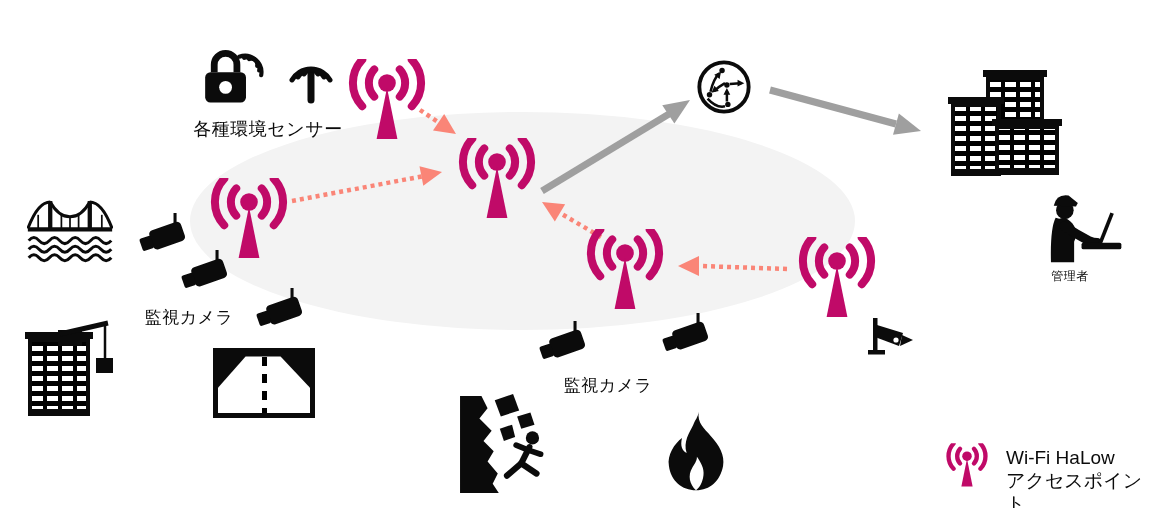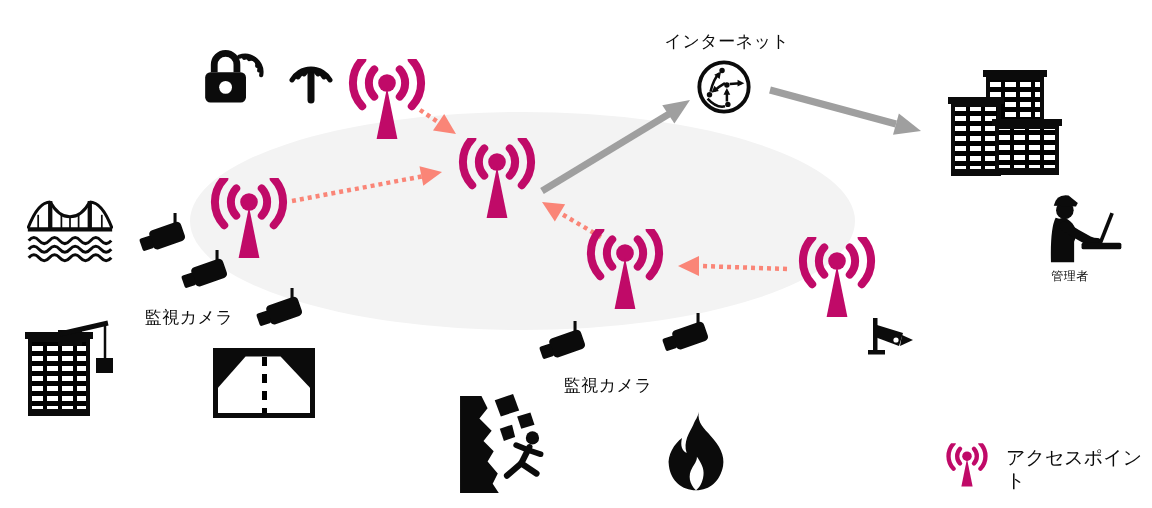--- a/index.html
+++ b/index.html
@@ -247,21 +247,22 @@
 
   <svg class="abs z2" style="left:662px;top:410px;width:68px;height:84px" viewBox="0 0 70 90">
     <path class="icon" d="M38,2 C36,14 44,20 51,28 C60,38 66,48 64,60 C61,76 50,86 35,86 C20,86 8,76 6,60 C4,48 12,36 20,30 C18,38 20,44 25,46 C21,34 28,24 32,16 C34,11 37,8 38,2 Z"></path>
     <path d="M35,86 C28,80 26,70 31,62 C33,58 36,55 36,50 C40,56 44,62 43,70 C42,78 39,83 35,86 Z" fill="#fff"></path>
   </svg>
 
   <svg class="abs ap-small pos-ap-legend z2" viewBox="0 0 120 110">
       <use href="#ap-icon"></use>
     </svg>
   <div class="abs legend-text z2">
+    <div>Wi-Fi HaLow</div>
     <div>アクセスポイント</div>
   </div>
 
-  <div class="lbl lbl-internet z2">インターネット</div>
+  <div class="lbl lbl-sensors z2">各種環境センサー</div>
   <div class="lbl lbl-fixed z2">監視カメラ</div>
   <div class="lbl lbl-surv z2">監視カメラ</div>
   <div class="lbl lbl-admin z2">管理者</div>
 
 </div>
 
 </body></html>

